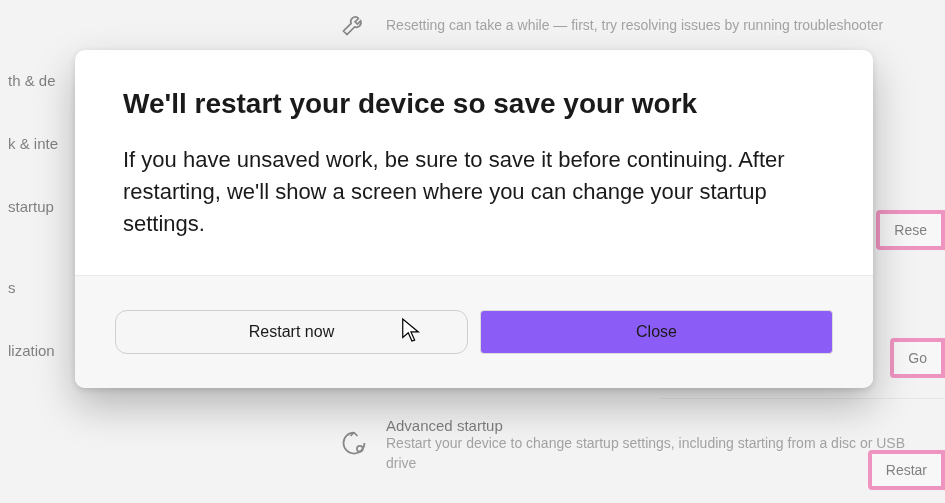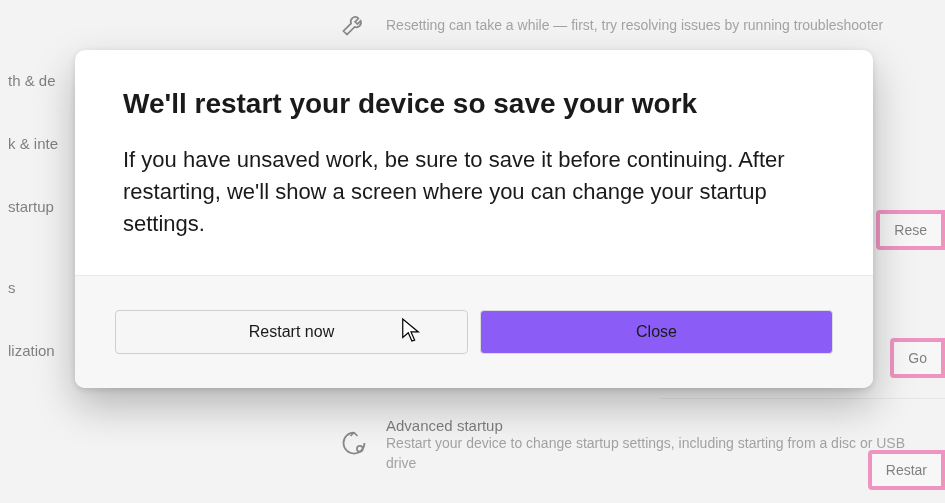--- a/index.html
+++ b/index.html
@@ -133,20 +133,21 @@
       font-size: 16px;
       color: #1a1a1a;
       cursor: pointer;
       display: flex;
       align-items: center;
       justify-content: center;
     }
     .modal-button.hover {
       background: #f6f6f6;
       border-color: #cfcfcf;
+      border-radius: 12px;
     }
     .cursor {
       position: absolute;
       left: 400px;
       top: 317px;
       pointer-events: none;
     }
     .cursor svg {
       width: 22px;
       height: 28px;

